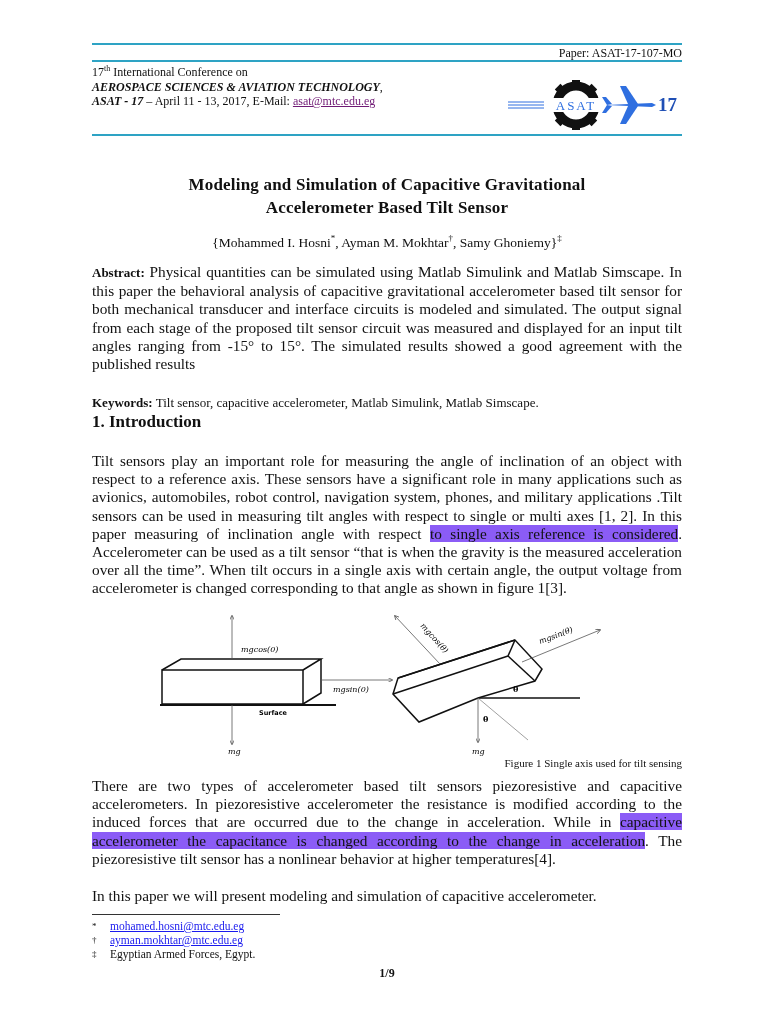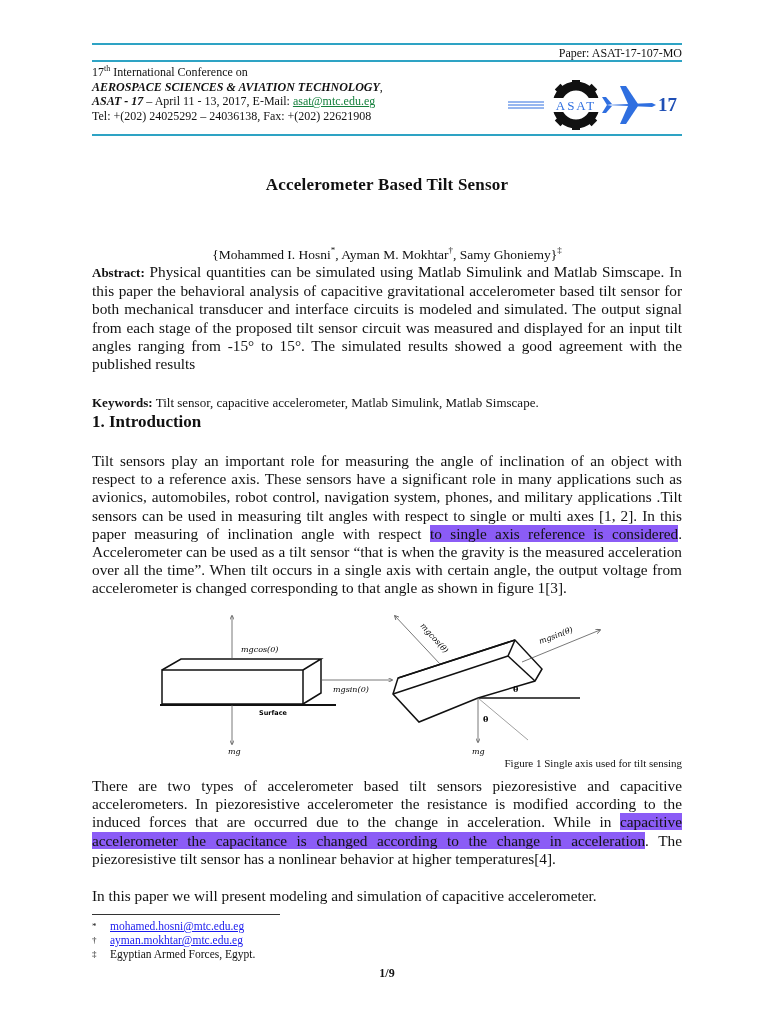--- a/index.html
+++ b/index.html
@@ -4,25 +4,25 @@
 <style>
   html, body { margin: 0; padding: 0; background: #ffffff; }
   body { width: 768px; height: 1024px; position: relative; overflow: hidden;
          font-family: "Liberation Serif", "DejaVu Serif", serif; color: #111; }
   .page { position: absolute; left: 0; top: 0; width: 768px; height: 728px; }
   .rule { position: absolute; left: 92px; width: 590px; height: 2px; background: #2ea3c4; }
   .paper-id { position: absolute; right: 86px; top: 46px; font-size: 12px; }
   .conf { position: absolute; left: 92px; top: 62px; font-size: 12px; line-height: 14.5px; }
   .conf sup { font-size: 8px; }
   .conf .bi { font-weight: bold; font-style: italic; }
-  .conf a { color: #15803d; text-decoration: underline; }
+  .conf a { color: #701a75; text-decoration: underline; }
   .logo { position: absolute; left: 506px; top: 80px; width: 178px; height: 50px; }
   .title { position: absolute; left: 92px; width: 590px; top: 173px; text-align: center;
            font-weight: bold; font-size: 17px; line-height: 23px; letter-spacing: 0.2px; }
-  .authors { position: absolute; left: 92px; width: 590px; top: 233px; text-align: center; font-size: 13.5px; margin-top: 12px; }
+  .authors { position: absolute; left: 92px; width: 590px; top: 233px; text-align: center; font-size: 13.5px; }
   .authors sup { font-size: 9px; }
   .block { position: absolute; left: 92px; width: 590px; text-align: justify; font-size: 15.3px; line-height: 18.2px; }
   .block b { font-size: 13px; }
   .kw { position: absolute; left: 92px; top: 395px; font-size: 13px; }
   .h1 { position: absolute; left: 92px; top: 412px; font-weight: bold; font-size: 17px; font-family: Liberation Serif, serif; }
   .hl { background: #8b5cf6; }
   .fig { position: absolute; left: 140px; top: 612px; width: 520px; height: 145px; }
   .caption { position: absolute; left: 92px; width: 590px; top: 757px; text-align: right; font-size: 11px; }
   .fn-rule { position: absolute; left: 92px; top: 914px; width: 188px; height: 1px; background: #333; }
   .fn { position: absolute; left: 92px; font-size: 11.5px; line-height: 13.5px; }
@@ -36,21 +36,20 @@
 <div class="page">
 
   <div class="rule" style="top:43px"></div>
   <div class="paper-id">Paper: ASAT-17-107-MO</div>
   <div class="rule" style="top:60px"></div>
 
   <div class="conf">
     <div><span>17</span><sup>th</sup><span> International Conference on</span></div>
     <div><span class="bi">AEROSPACE SCIENCES &amp; AVIATION TECHNOLOGY</span><span>,</span></div>
     <div><span class="bi">ASAT - 17</span><span> – April 11 - 13, 2017, E-Mail: </span><a>asat@mtc.edu.eg</a></div>
-    <div>Tel: +(202) 24025292 – 24036138, Fax: +(202) 22621908</div>
   </div>
 
   <svg class="logo" viewBox="0 0 178 50">
     <g stroke="#2f6fe0" stroke-width="1">
       <line x1="2" y1="22" x2="38" y2="22"></line>
         <line x1="2" y1="25" x2="38" y2="25"></line>
         <line x1="2" y1="28" x2="38" y2="28"></line>
     </g>
     <g transform="translate(70,25)">
       <circle r="19" fill="none" stroke="#111" stroke-width="9"></circle>
@@ -73,20 +72,21 @@
       <path d="M122 26 L114 44 L120 44 L132 26 Z"></path>
       <path d="M101 25 L96 17 L100 17 L106 24 Z"></path>
       <path d="M101 25 L96 33 L100 33 L106 26 Z"></path>
     </g>
     <text x="152" y="31" font-family="Liberation Serif, serif" font-weight="bold" font-size="19" fill="#1f4fb5">17</text>
   </svg>
 
   <div class="rule" style="top:134px"></div>
 
   <div class="title">
+    <div>Modeling and Simulation of Capacitive Gravitational</div>
     <div>Accelerometer Based Tilt Sensor</div>
   </div>
 
   <div class="authors"><span>{</span><span>Mohammed I. Hosni</span><sup>*</sup><span>, Ayman M. Mokhtar</span><sup>†</sup><span>, Samy Ghoniemy</span><span>}</span><sup>‡</sup></div>
 
   <div class="block" style="top:263px"><b>Abstract:</b><span> Physical quantities can be simulated using Matlab Simulink and Matlab Simscape. In this paper the behavioral analysis of capacitive gravitational accelerometer based tilt sensor for both mechanical transducer and interface circuits is modeled and simulated. The output signal from each stage of the proposed tilt sensor circuit was measured and displayed for an input tilt angles ranging from -15° to 15°. The simulated results showed a good agreement with the published results</span></div>
 
   <div class="kw"><b>Keywords:</b><span> Tilt sensor, capacitive accelerometer, Matlab Simulink, Matlab Simscape.</span></div>
 
   <div class="h1">1. Introduction</div>

